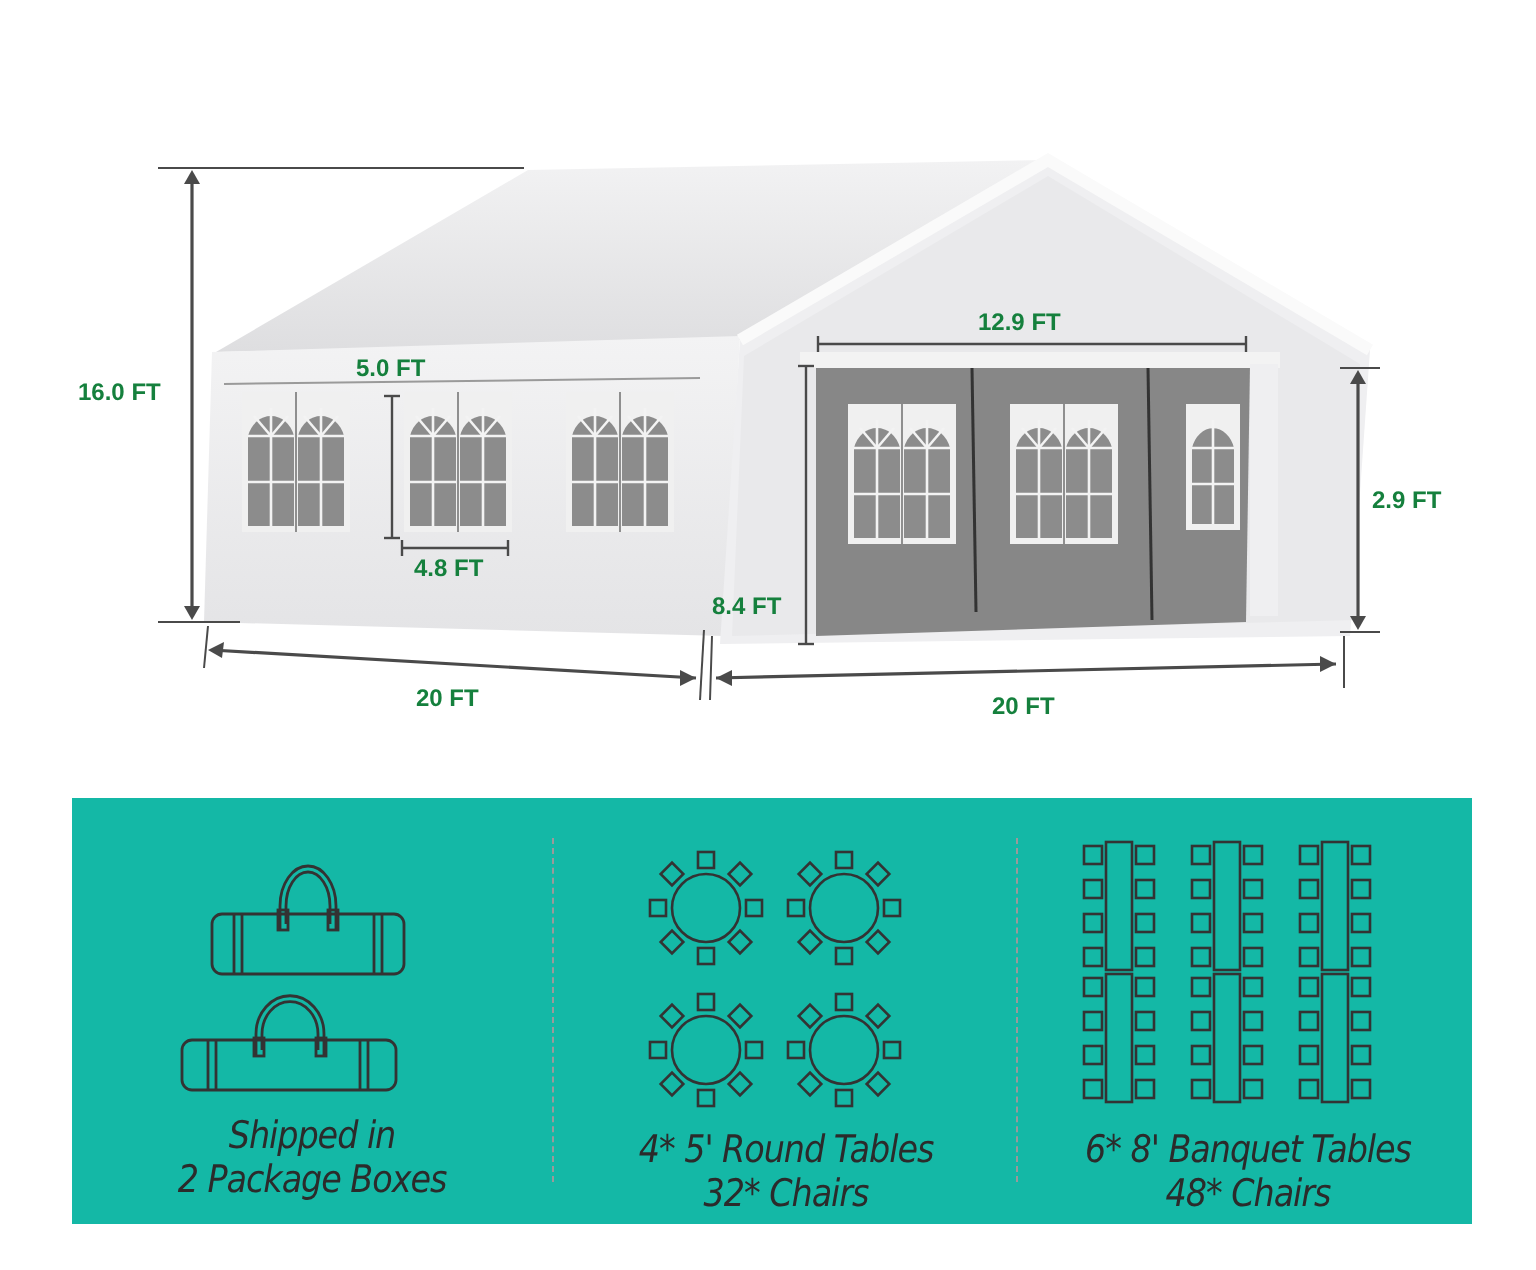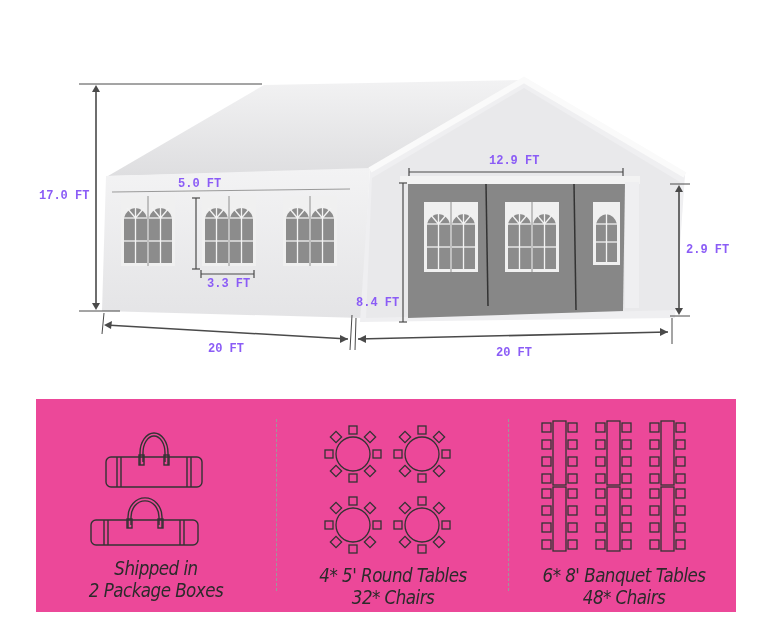--- a/index.html
+++ b/index.html
@@ -1,19 +1,19 @@
 <!DOCTYPE html>
 <html><head>
 <meta charset="utf-8">
 <style>
   html, body { margin:0; padding:0; background:#ffffff; }
   body { width:768px; height:635px; position:relative; overflow:hidden; font-family:"Liberation Sans", sans-serif; }
   .stage { position:absolute; left:0; top:0; width:768px; height:635px; }
-  .dim { position:absolute; color:#8b5cf6; font-weight:bold; font-size:12px; font-family:Liberation Mono, monospace; white-space:nowrap; }
-  .panel { position:absolute; left:36px; top:399px; width:700px; height:213px; background:#ec4899; }
+  .dim { position:absolute; color:#15803d; font-weight:bold; font-size:12px; font-family:Liberation Sans, sans-serif; white-space:nowrap; }
+  .panel { position:absolute; left:36px; top:399px; width:700px; height:213px; background:#14b8a6; }
   .cap { position:absolute; text-align:center; font-style:italic; font-size:19px; line-height:22px; color:#2b2b2b; font-family:"DejaVu Sans", sans-serif; letter-spacing:-0.6px; transform:scaleX(0.88); transform-origin:center; }
   .divider { position:absolute; top:20px; height:172px; border-left:1.5px dashed #9a9a9a; }
 </style>
 </head>
 <body>
 
 <div class="stage">
   <svg width="768" height="395" viewBox="0 0 768 395" style="position:absolute;left:0;top:0">
     <defs>
       <linearGradient id="roofG" x1="0" y1="0" x2="0" y2="1">
@@ -117,23 +117,23 @@
       <line x1="399" y1="322" x2="407" y2="322" stroke-width="1.2"></line>
 
       <line x1="670" y1="184" x2="690" y2="184" stroke-width="1"></line>
       <line x1="670" y1="316" x2="690" y2="316" stroke-width="1"></line>
       <line x1="679" y1="188" x2="679" y2="312"></line>
       <polygon points="675,192 679,185 683,192" stroke="none"></polygon>
       <polygon points="675,308 679,315 683,308" stroke="none"></polygon>
     </g>
   </svg>
 
-  <div class="dim" style="left:39px;top:189px">17.0 FT</div>
+  <div class="dim" style="left:39px;top:189px">16.0 FT</div>
   <div class="dim" style="left:178px;top:177px">5.0 FT</div>
-  <div class="dim" style="left:207px;top:277px">3.3 FT</div>
+  <div class="dim" style="left:207px;top:277px">4.8 FT</div>
   <div class="dim" style="left:356px;top:296px">8.4 FT</div>
   <div class="dim" style="left:489px;top:154px">12.9 FT</div>
   <div class="dim" style="left:686px;top:243px">2.9 FT</div>
   <div class="dim" style="left:208px;top:342px">20 FT</div>
   <div class="dim" style="left:496px;top:346px">20 FT</div>
 
   <div class="panel">
     <div class="divider" style="left:240px"></div>
     <div class="divider" style="left:472px"></div>
 

